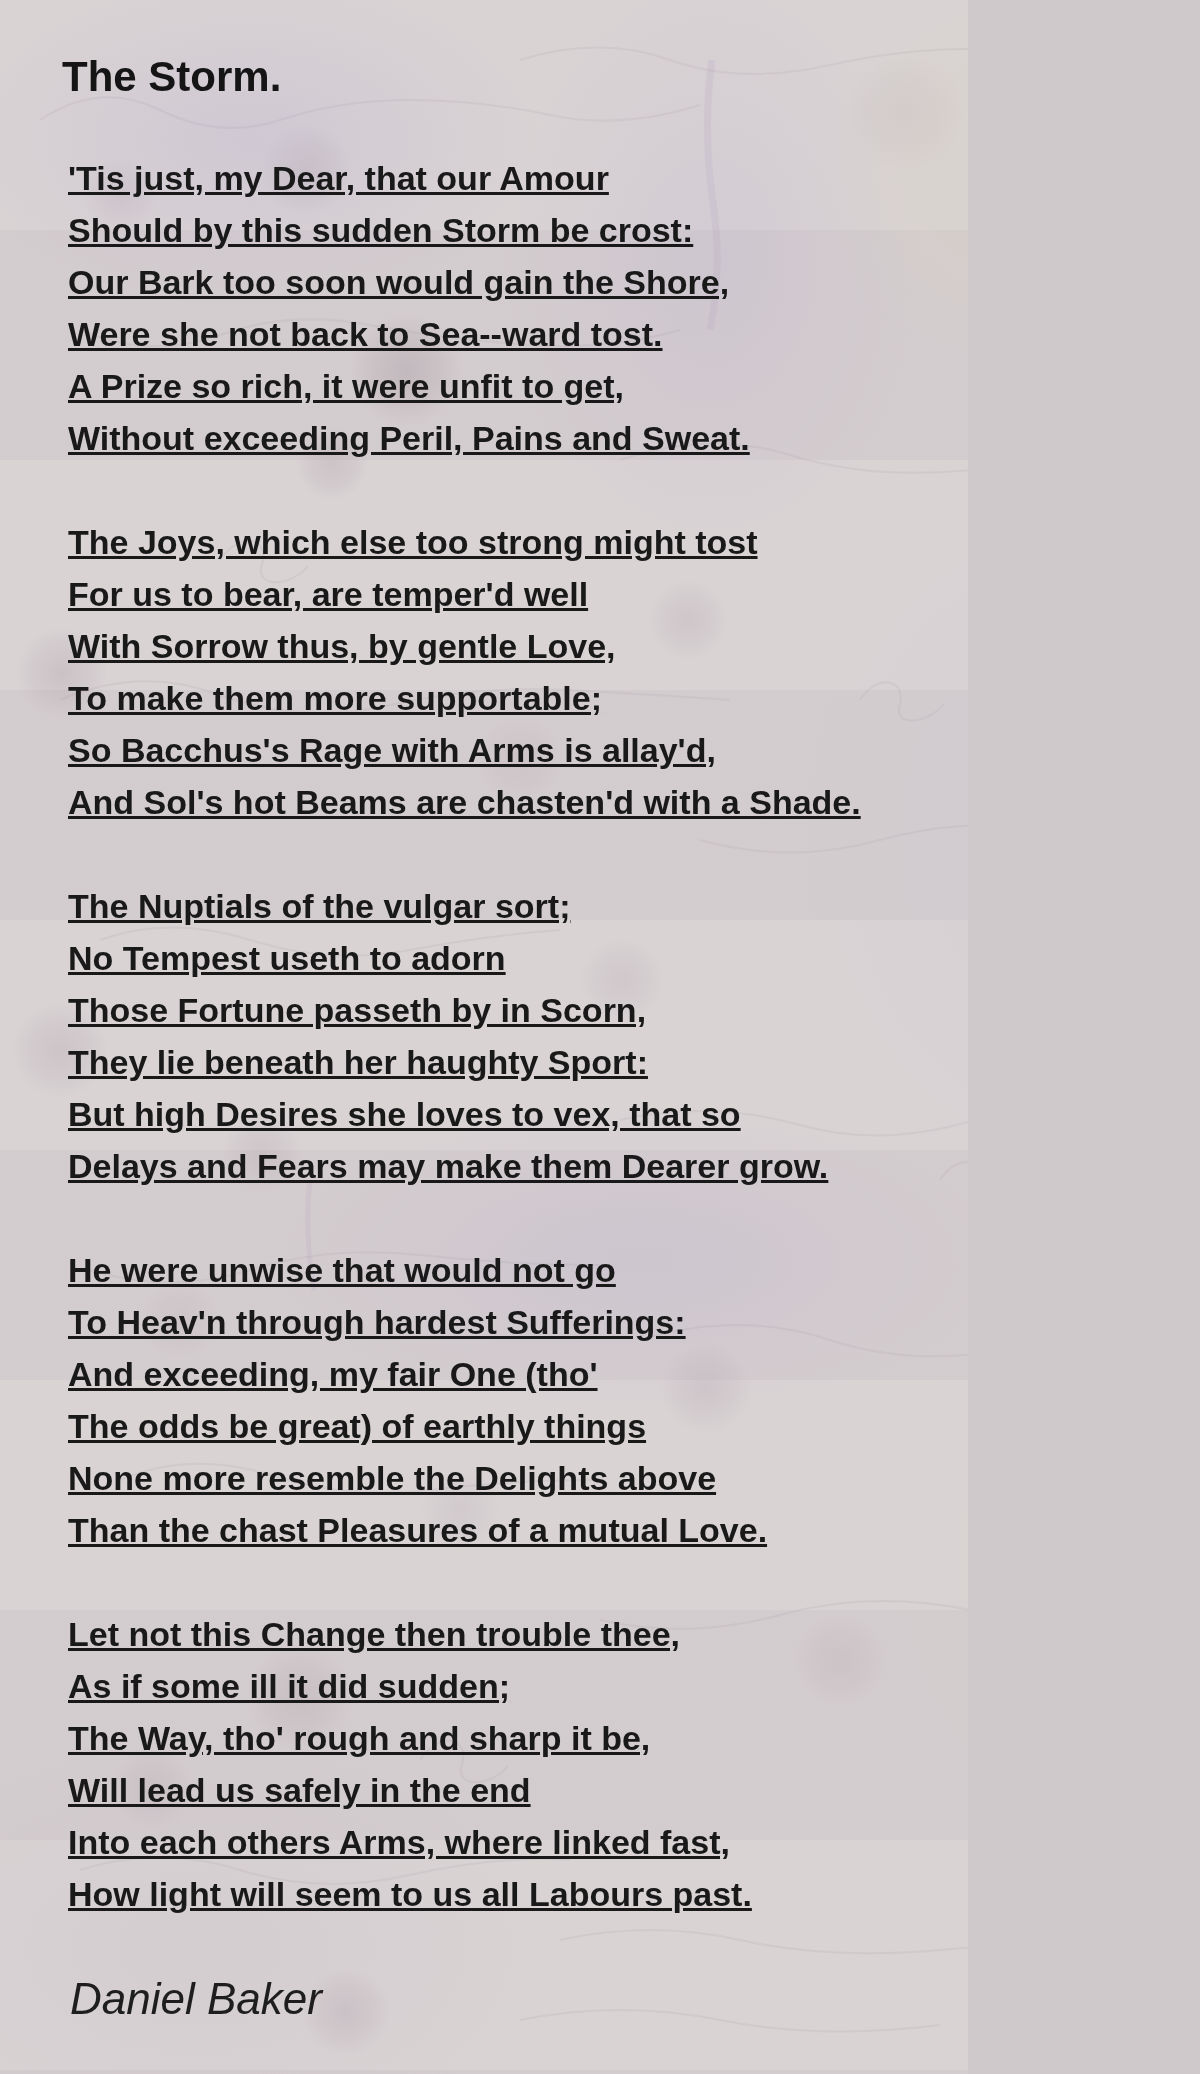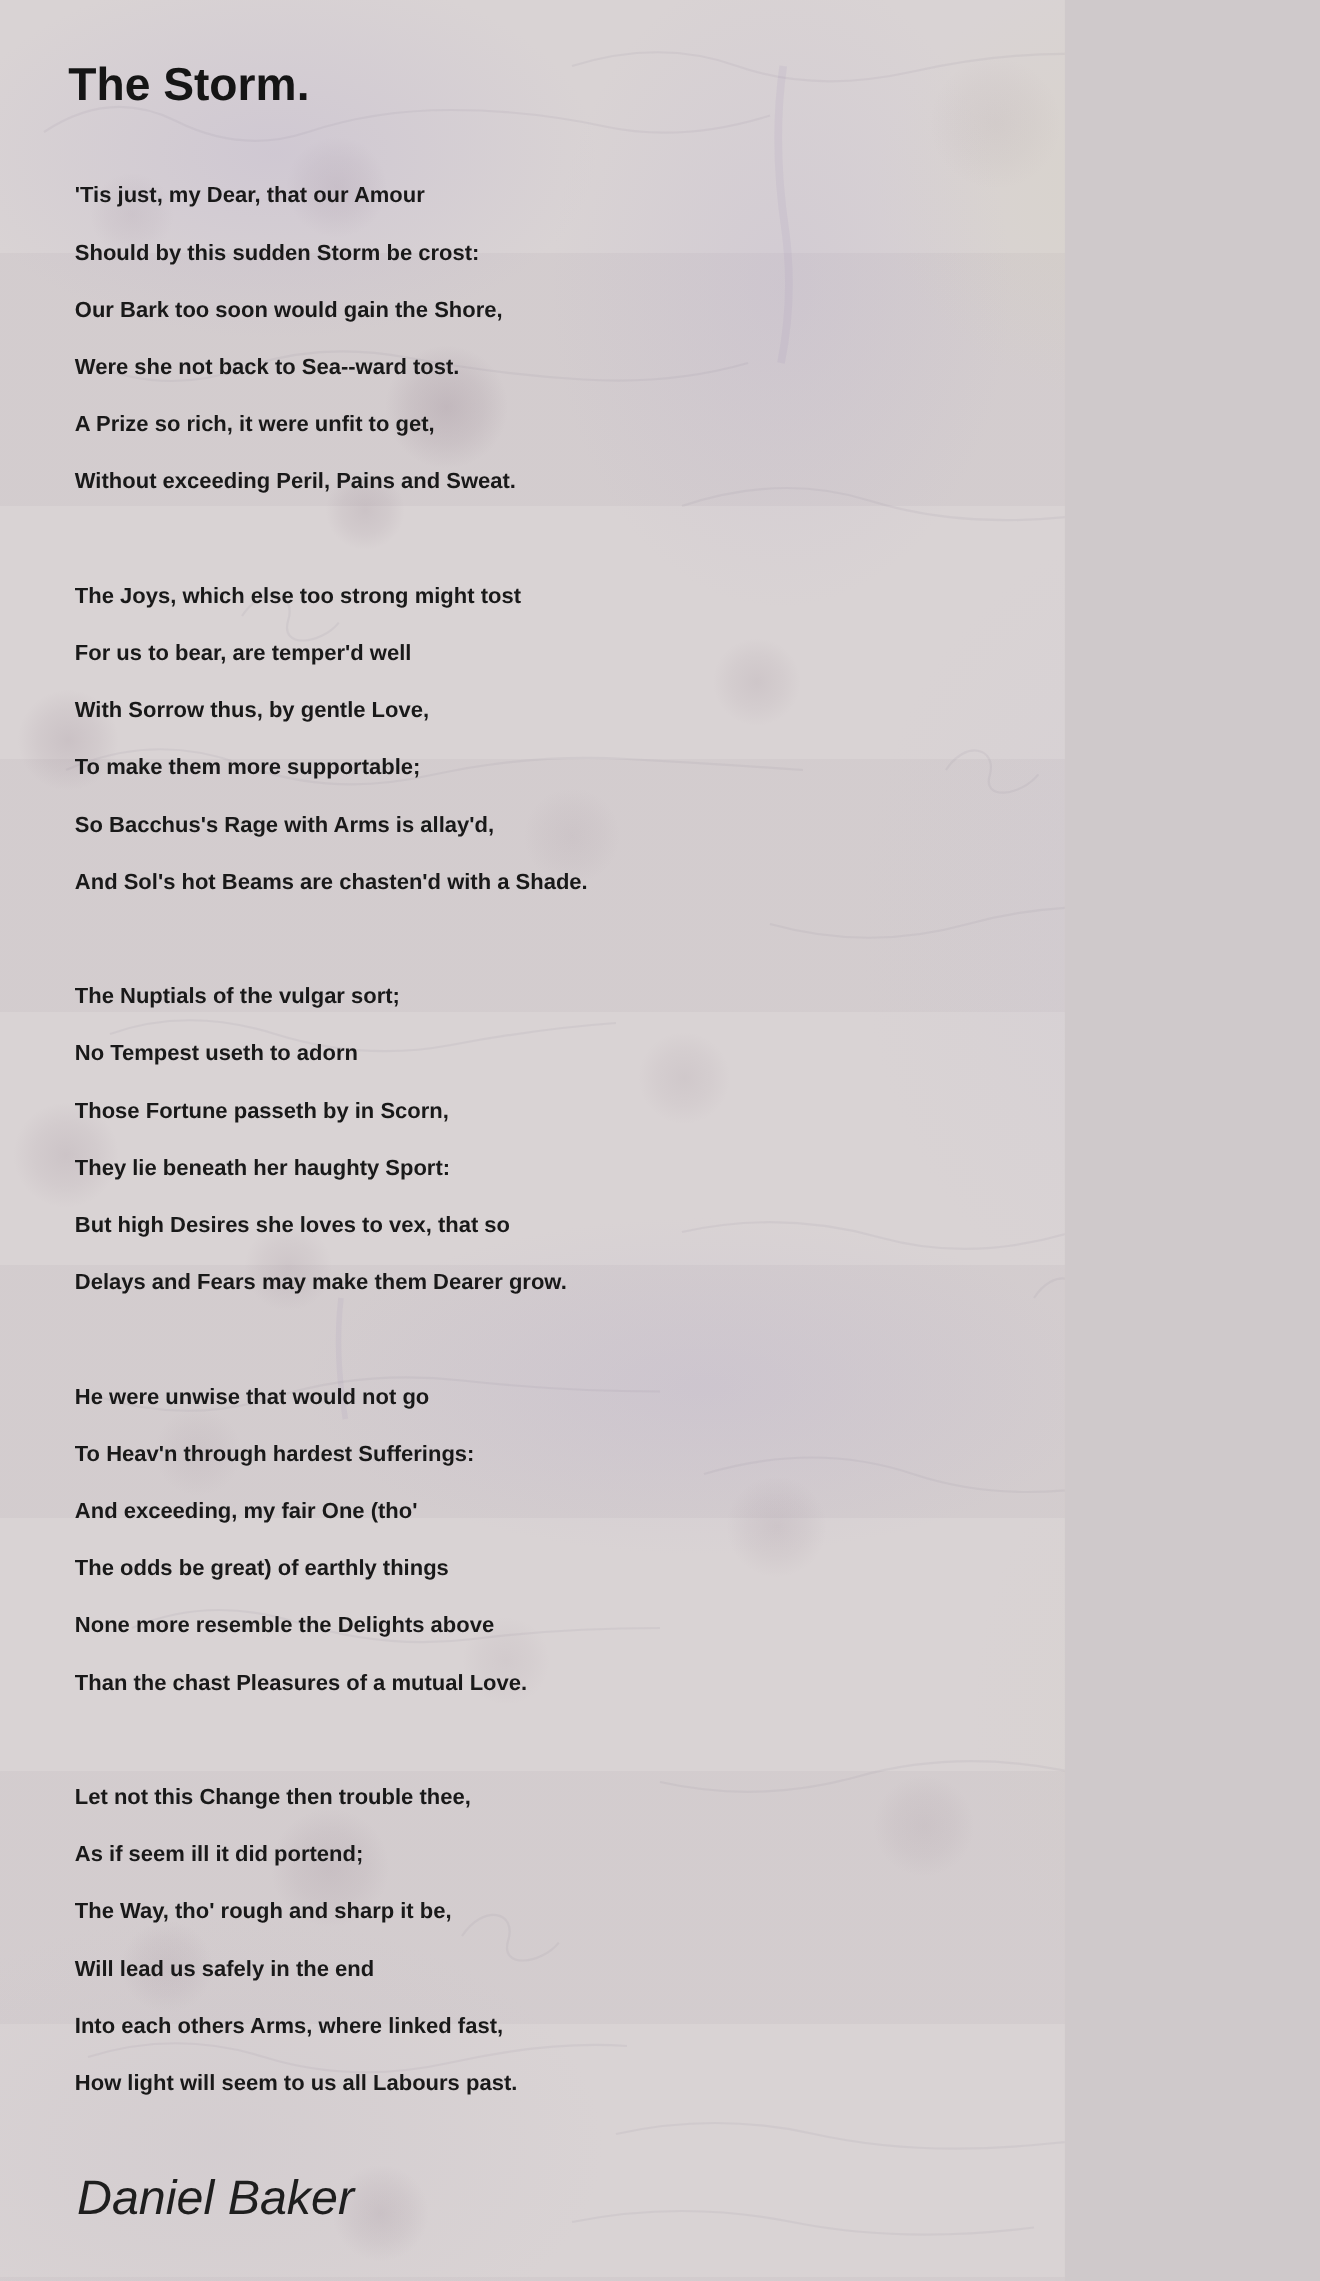--- a/index.html
+++ b/index.html
@@ -63,22 +63,23 @@
     font-weight: bold;
     line-height: 56px;
     color: #151515;
     white-space: nowrap;
   }
   .poem {
     position: absolute;
     left: 68px;
     top: 152px;
     color: #191919;
-    font-size: 20px;
+    font-size: 34px;
     font-weight: bold;
+    text-decoration: underline;
   }
   .poem .line {
     height: 52px;
     line-height: 52px;
     white-space: nowrap;
   }
   .poem .gap {
     height: 52px;
   }
   .author {
@@ -152,21 +153,21 @@
       <div class="line">Delays and Fears may make them Dearer grow.</div>
       <div class="line gap"></div>
       <div class="line">He were unwise that would not go</div>
       <div class="line">To Heav'n through hardest Sufferings:</div>
       <div class="line">And exceeding, my fair One (tho'</div>
       <div class="line">The odds be great) of earthly things</div>
       <div class="line">None more resemble the Delights above</div>
       <div class="line">Than the chast Pleasures of a mutual Love.</div>
       <div class="line gap"></div>
       <div class="line">Let not this Change then trouble thee,</div>
-      <div class="line">As if seem ill it did portend;</div>
+      <div class="line">As if some ill it did sudden;</div>
       <div class="line">The Way, tho' rough and sharp it be,</div>
       <div class="line">Will lead us safely in the end</div>
       <div class="line">Into each others Arms, where linked fast,</div>
       <div class="line">How light will seem to us all Labours past.</div>
     </div>
 
   <div class="author">Daniel Baker</div>
 
 </div>
 

